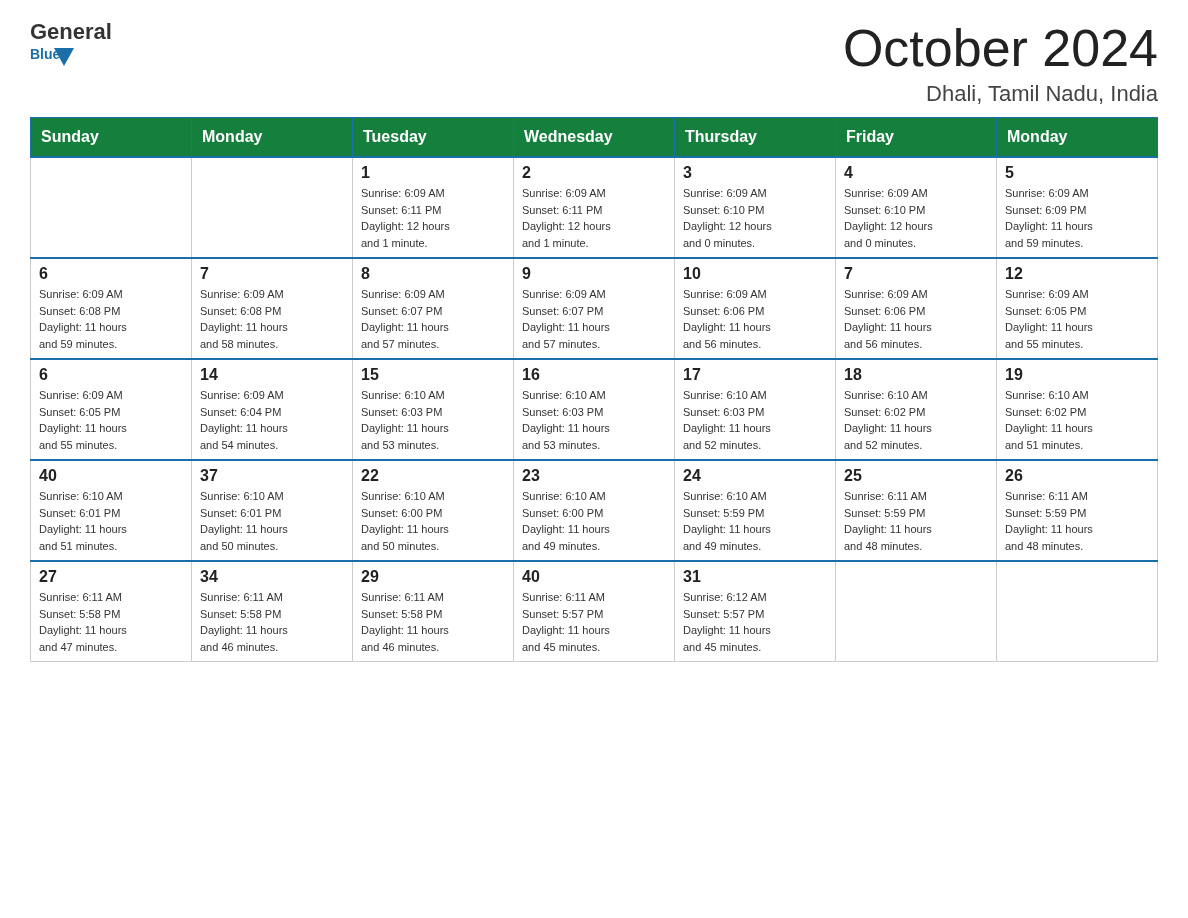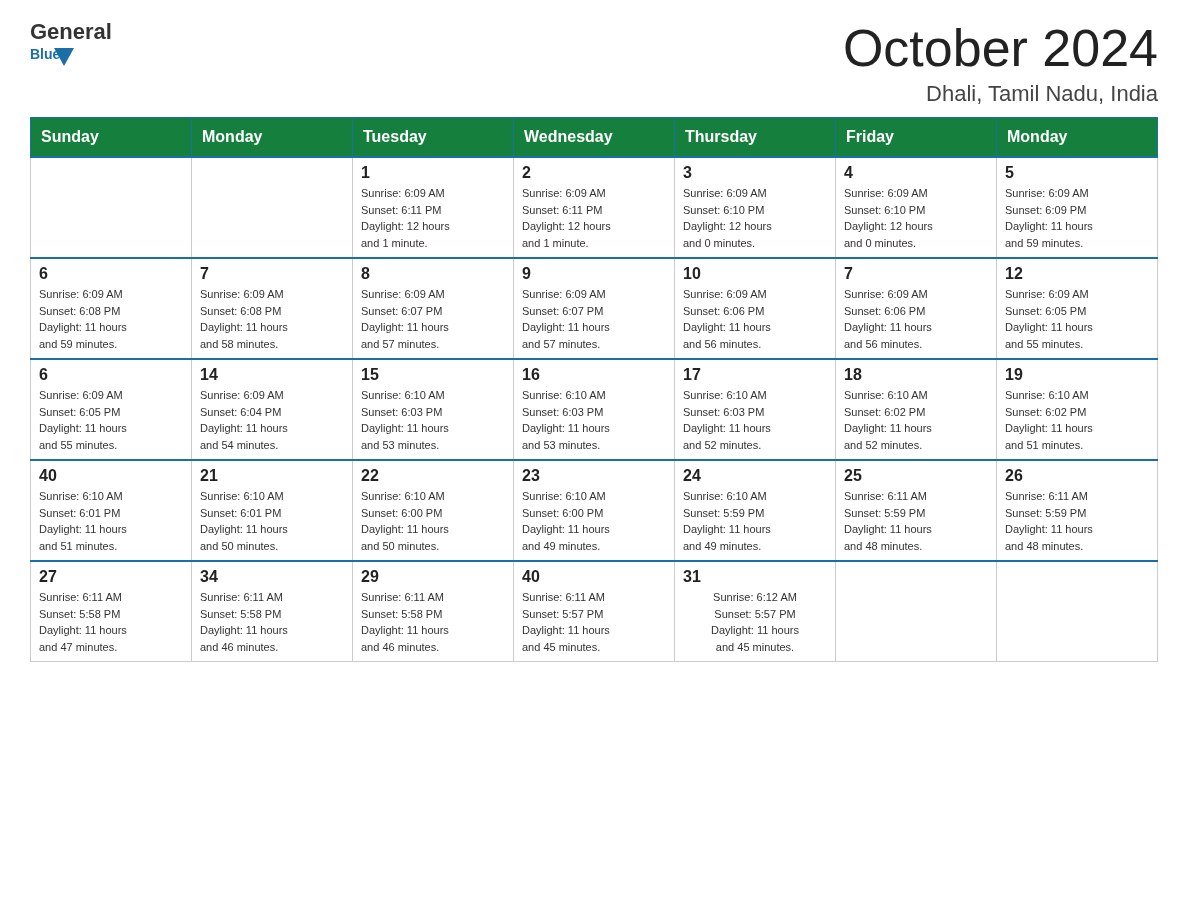--- a/index.html
+++ b/index.html
@@ -275,21 +275,21 @@
       </tr>
       <tr>
         <td>
           <span class="day-number">40</span>
           <div class="day-info" style="white-space: pre-line;">Sunrise: 6:10 AM
 Sunset: 6:01 PM
 Daylight: 11 hours
 and 51 minutes.</div>
         </td>
         <td>
-          <span class="day-number">21</span>
+          <span class="day-number">37</span>
           <div class="day-info" style="white-space: pre-line;">Sunrise: 6:10 AM
 Sunset: 6:01 PM
 Daylight: 11 hours
 and 50 minutes.</div>
         </td>
         <td>
           <span class="day-number">22</span>
           <div class="day-info" style="white-space: pre-line;">Sunrise: 6:10 AM
 Sunset: 6:00 PM
 Daylight: 11 hours
@@ -348,21 +348,21 @@
         </td>
         <td>
           <span class="day-number">40</span>
           <div class="day-info" style="white-space: pre-line;">Sunrise: 6:11 AM
 Sunset: 5:57 PM
 Daylight: 11 hours
 and 45 minutes.</div>
         </td>
         <td>
           <span class="day-number">31</span>
-          <div class="day-info" style="white-space: pre-line; text-align: center;">Sunrise: 6:12 AM
+          <div class="day-info" style="white-space: pre-line;">Sunrise: 6:12 AM
 Sunset: 5:57 PM
 Daylight: 11 hours
 and 45 minutes.</div>
         </td>
         <td></td>
         <td></td>
       </tr>
     </tbody>
 </table>
 

